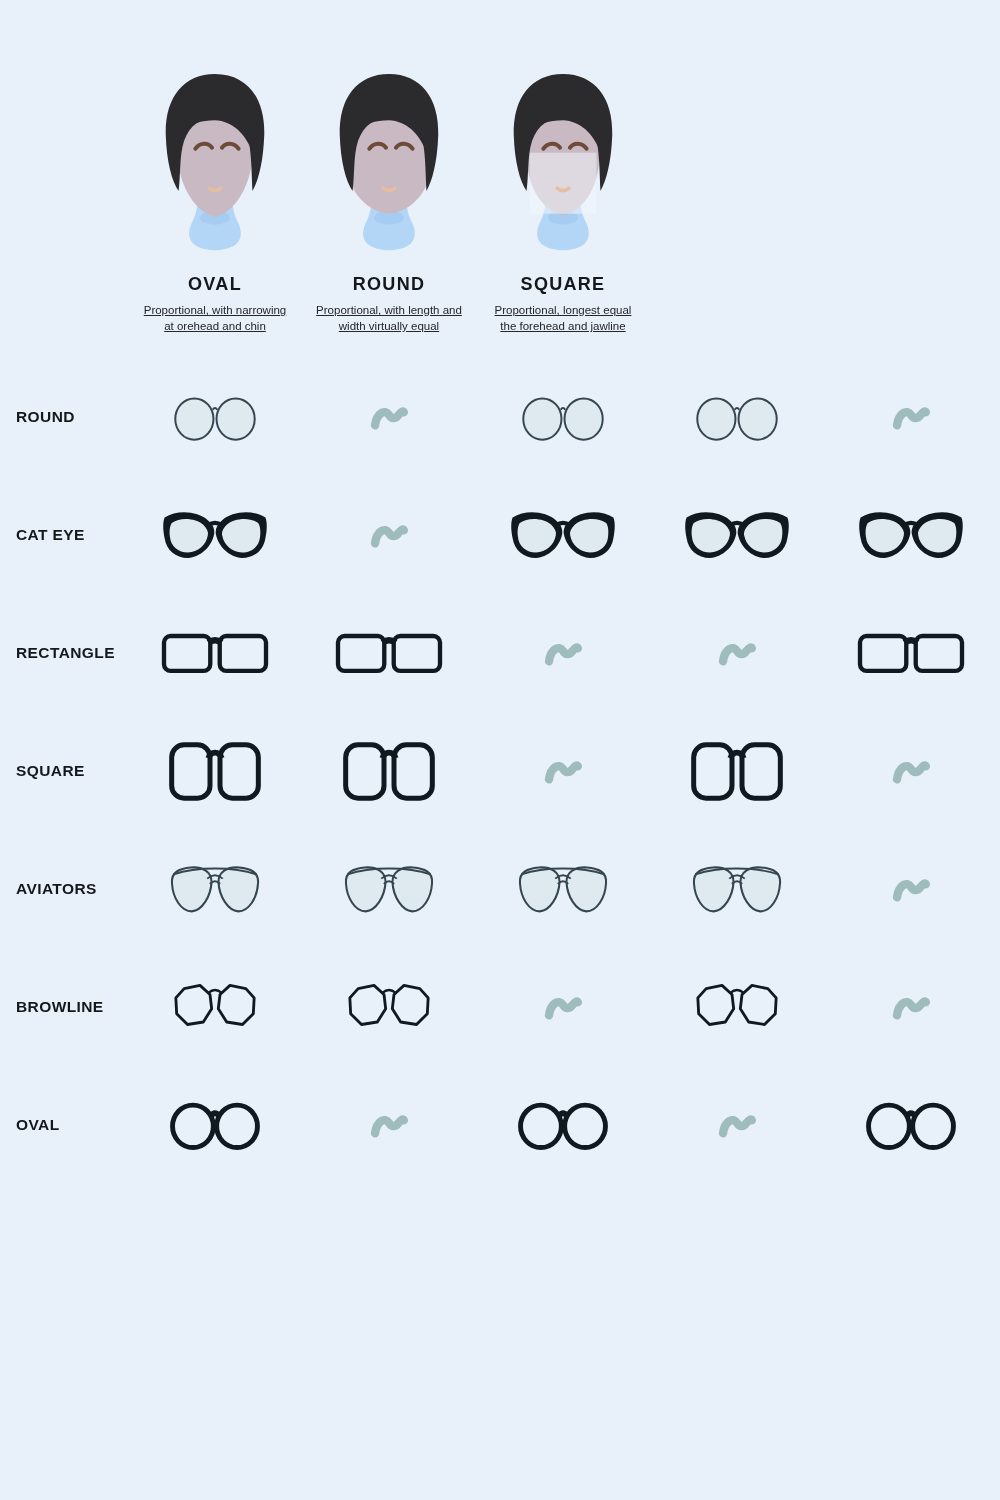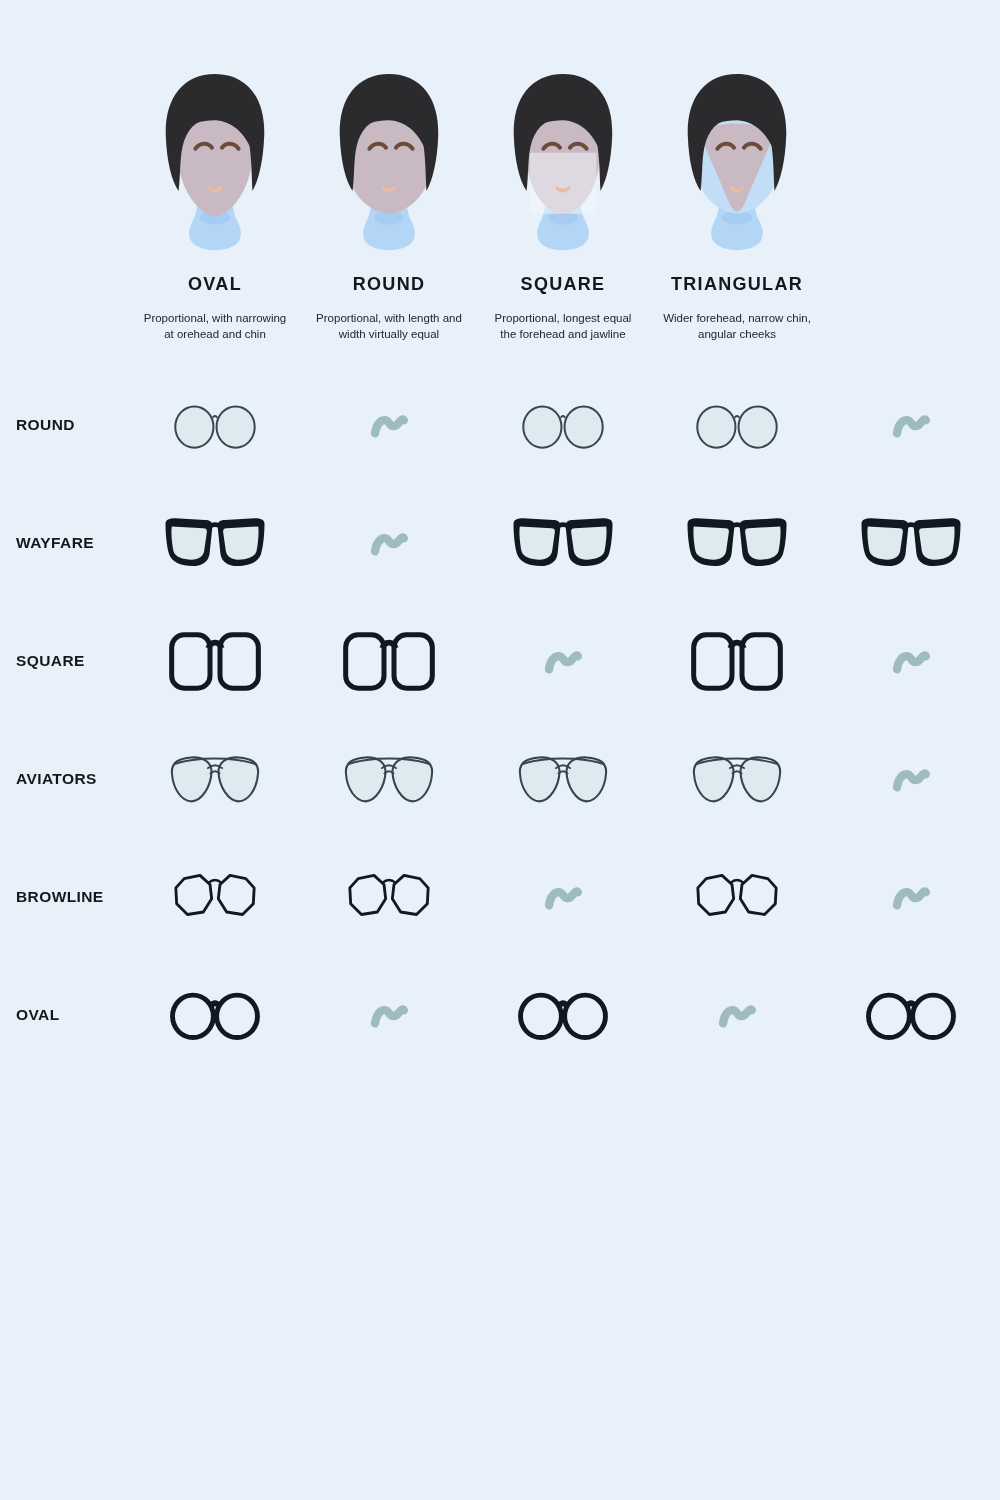--- a/index.html
+++ b/index.html
@@ -13,21 +13,21 @@
     width:1000px;height:1500px;background:var(--bg);
     font-family:"Liberation Sans",sans-serif;overflow:hidden;
   }
   .page{width:1000px;height:1276px;position:relative;}
   .header-row{display:flex;padding-top:66px;}
   .spacer{width:128px;flex:none;}
   .face-col{width:174px;flex:none;display:flex;flex-direction:column;align-items:center;}
   .face-art{width:148px;height:197px;}
   .face-art svg{display:block;}
   .face-name{margin-top:11px;font-size:18px;font-weight:700;letter-spacing:1.3px;color:var(--text-dark);}
-  .face-desc{margin-top:15px;font-size:11.5px;line-height:1.4;color:#23262a;max-width:152px;text-align:center;}
+  .face-desc{margin-top:7px;font-size:11.5px;line-height:1.4;color:#23262a;max-width:152px;text-align:center;text-decoration:underline;}
   .matrix{margin-top:24px;}
   .mrow{display:flex;align-items:center;height:118px;}
   .row-label{width:128px;flex:none;padding-left:16px;box-sizing:border-box;
     font-size:15.5px;font-weight:700;letter-spacing:0.4px;color:var(--text-dark);}
   .mcell{width:174px;flex:none;display:flex;align-items:center;justify-content:center;}
   
   .c-fd{fill:var(--frame-dark);} .c-fl{fill:var(--lens);}
   .c-sd{stroke:var(--frame-dark);fill:none;} .c-sn{stroke:var(--frame-thin);}
   .c-snn{stroke:var(--frame-thin);fill:none;} .c-st{stroke:var(--tilde);fill:none;}
   .f-hair{fill:var(--hair);} .f-skin{fill:var(--skin);}
@@ -160,37 +160,20 @@
             <path class="f-hair" d="M75 8 C43 8 24 32 25 70 C26 98 31 116 38 127 C40 113 39 96 42 82 C46 64 56 55 70 53 C88 50 103 57 108 72 C112 84 112 106 113 127 C119 116 124 98 125 70 C126 32 107 8 75 8 Z"></path>
             <path class="f-hair" d="M40 63 C50 40 96 38 110 68 C112 74 113 81 113 87 C105 68 93 56 75 55 C61 55 49 59 44 66 C42 69 40 66 40 63 Z"></path>
             <path class="f-brow" d="M55 84 C60 77.5 68 77.5 72 83" stroke-width="4" stroke-linecap="round"></path>
             <path class="f-brow" d="M82 83 C86 77.5 94 77.5 99 84" stroke-width="4" stroke-linecap="round"></path>
             <path class="f-smile" d="M69 124 Q75 129 81 124" stroke-width="3.5" stroke-linecap="round"></path>
           </svg>
         </div>
     <div class="face-name">SQUARE</div>
     <div class="face-desc">Proportional, longest equal the forehead and jawline</div>
   </div>
-      <div class="face-col">
-    <div class="face-art">
-          <svg viewBox="0 0 150 200" width="148" height="197">
-            <path class="f-neck" d="M58 126 L92 126 C92 140 94 151 98 158 C105 172 102 186 75 187 C48 186 45 172 52 158 C56 151 58 140 58 126 Z"></path>
-            <ellipse class="f-neckshade" cx="75" cy="154" rx="15" ry="7" opacity="0.8"></ellipse>
-            <path class="f-blue" d="M75 42 C103 42 119 64 119 94 C119 122 101 148 75 150 C49 148 31 122 31 94 C31 64 47 42 75 42 Z"></path>
-            <path class="f-skin" d="M42 64 C52 57 98 57 108 64 C111 67 111 73 108 81 L85 134 C81 144 78 148 75 148 C72 148 69 144 65 134 L42 81 C39 73 39 67 42 64 Z"></path>
-            <path class="f-hair" d="M75 8 C43 8 24 32 25 70 C26 98 31 116 38 127 C40 113 39 96 42 82 C46 64 56 55 70 53 C88 50 103 57 108 72 C112 84 112 106 113 127 C119 116 124 98 125 70 C126 32 107 8 75 8 Z"></path>
-            <path class="f-hair" d="M40 63 C50 40 96 38 110 68 C112 74 113 81 113 87 C105 68 93 56 75 55 C61 55 49 59 44 66 C42 69 40 66 40 63 Z"></path>
-            <path class="f-brow" d="M55 84 C60 77.5 68 77.5 72 83" stroke-width="4" stroke-linecap="round"></path>
-            <path class="f-brow" d="M82 83 C86 77.5 94 77.5 99 84" stroke-width="4" stroke-linecap="round"></path>
-            <path class="f-smile" d="M69 124 Q75 129 81 124" stroke-width="3.5" stroke-linecap="round"></path>
-          </svg>
-        </div>
-    <div class="face-name">TRIANGULAR</div>
-    <div class="face-desc">Wider forehead, narrow chin, angular cheeks</div>
-  </div>
     </div>
   <div class="matrix">
       <div class="mrow">
     <div class="row-label">ROUND</div>
   <div class="mcell">
           <svg width="92" height="55" viewBox="0 0 120 72">
             <use href="#sym-round"></use>
           </svg>
         </div>
         <div class="mcell">
@@ -208,44 +191,72 @@
             <use href="#sym-round"></use>
           </svg>
         </div>
         <div class="mcell">
           <svg width="42" height="35" viewBox="0 0 48 40">
             <use href="#sym-tilde"></use>
           </svg>
         </div>
       </div>
       <div class="mrow">
-    <div class="row-label">WAYFARE</div>
+    <div class="row-label">CAT EYE</div>
   <div class="mcell">
           <svg width="108" height="65" viewBox="0 0 120 72">
-            <use href="#sym-wayfare"></use>
+            <use href="#sym-cateye"></use>
           </svg>
         </div>
         <div class="mcell">
           <svg width="42" height="35" viewBox="0 0 48 40">
             <use href="#sym-tilde"></use>
           </svg>
         </div>
         <div class="mcell">
           <svg width="108" height="65" viewBox="0 0 120 72">
-            <use href="#sym-wayfare"></use>
+            <use href="#sym-cateye"></use>
           </svg>
         </div>
         <div class="mcell">
           <svg width="108" height="65" viewBox="0 0 120 72">
-            <use href="#sym-wayfare"></use>
+            <use href="#sym-cateye"></use>
           </svg>
         </div>
         <div class="mcell">
           <svg width="108" height="65" viewBox="0 0 120 72">
-            <use href="#sym-wayfare"></use>
+            <use href="#sym-cateye"></use>
+          </svg>
+        </div>
+      </div>
+      <div class="mrow">
+    <div class="row-label">RECTANGLE</div>
+  <div class="mcell">
+          <svg width="114" height="68" viewBox="0 0 120 72">
+            <use href="#sym-rect"></use>
+          </svg>
+        </div>
+        <div class="mcell">
+          <svg width="114" height="68" viewBox="0 0 120 72">
+            <use href="#sym-rect"></use>
+          </svg>
+        </div>
+        <div class="mcell">
+          <svg width="42" height="35" viewBox="0 0 48 40">
+            <use href="#sym-tilde"></use>
+          </svg>
+        </div>
+        <div class="mcell">
+          <svg width="42" height="35" viewBox="0 0 48 40">
+            <use href="#sym-tilde"></use>
+          </svg>
+        </div>
+        <div class="mcell">
+          <svg width="114" height="68" viewBox="0 0 120 72">
+            <use href="#sym-rect"></use>
           </svg>
         </div>
       </div>
       <div class="mrow">
     <div class="row-label">SQUARE</div>
   <div class="mcell">
           <svg width="100" height="67" viewBox="0 0 120 80">
             <use href="#sym-square"></use>
           </svg>
         </div>

